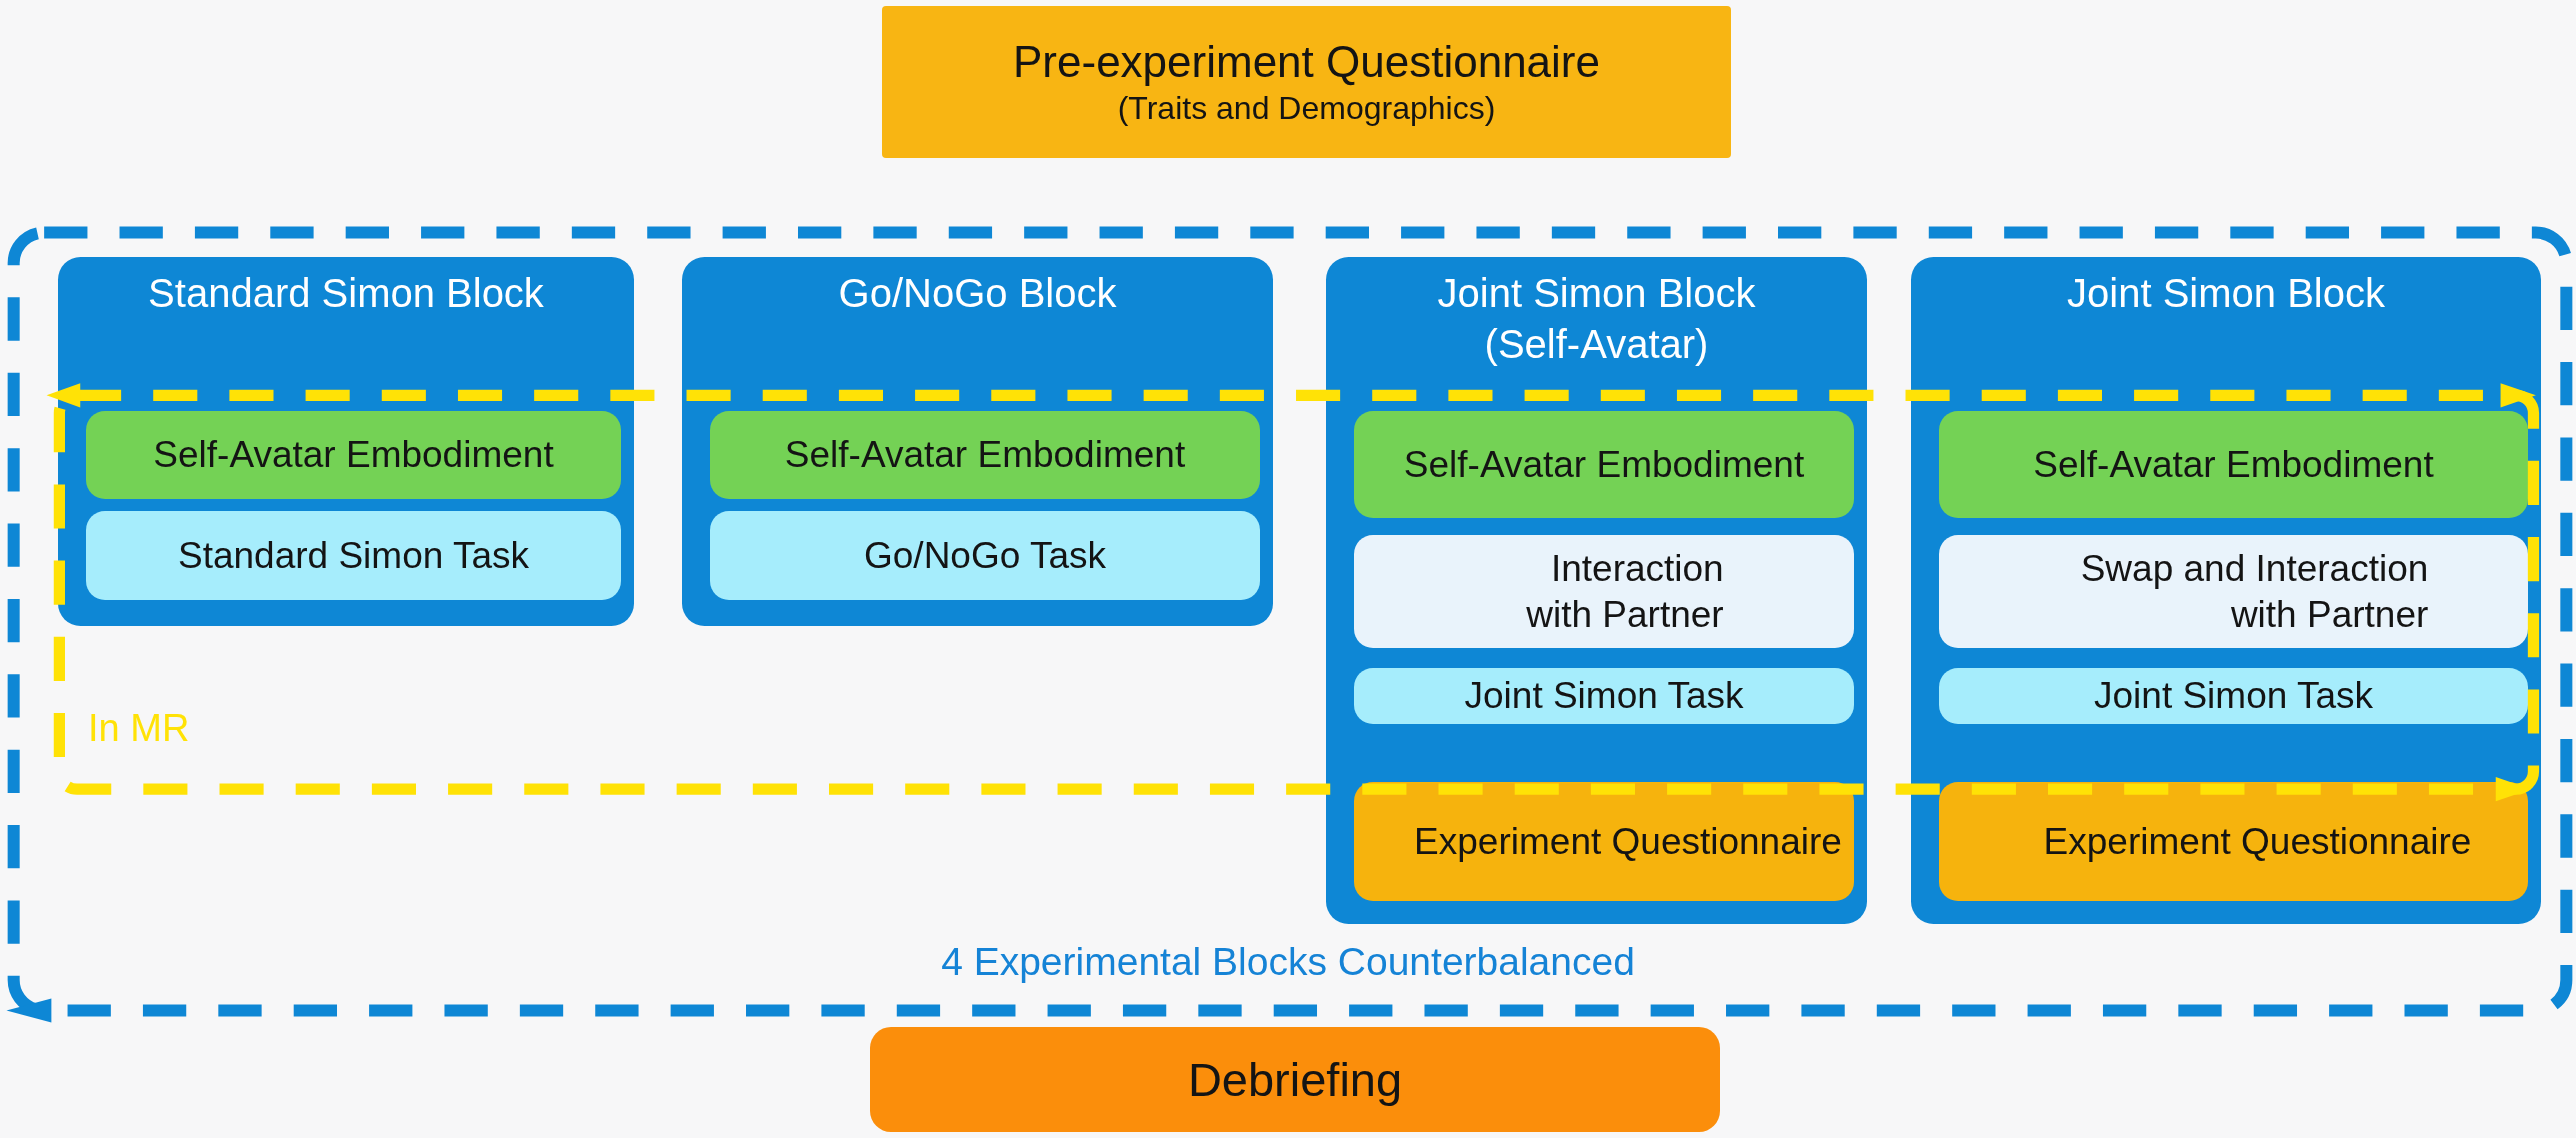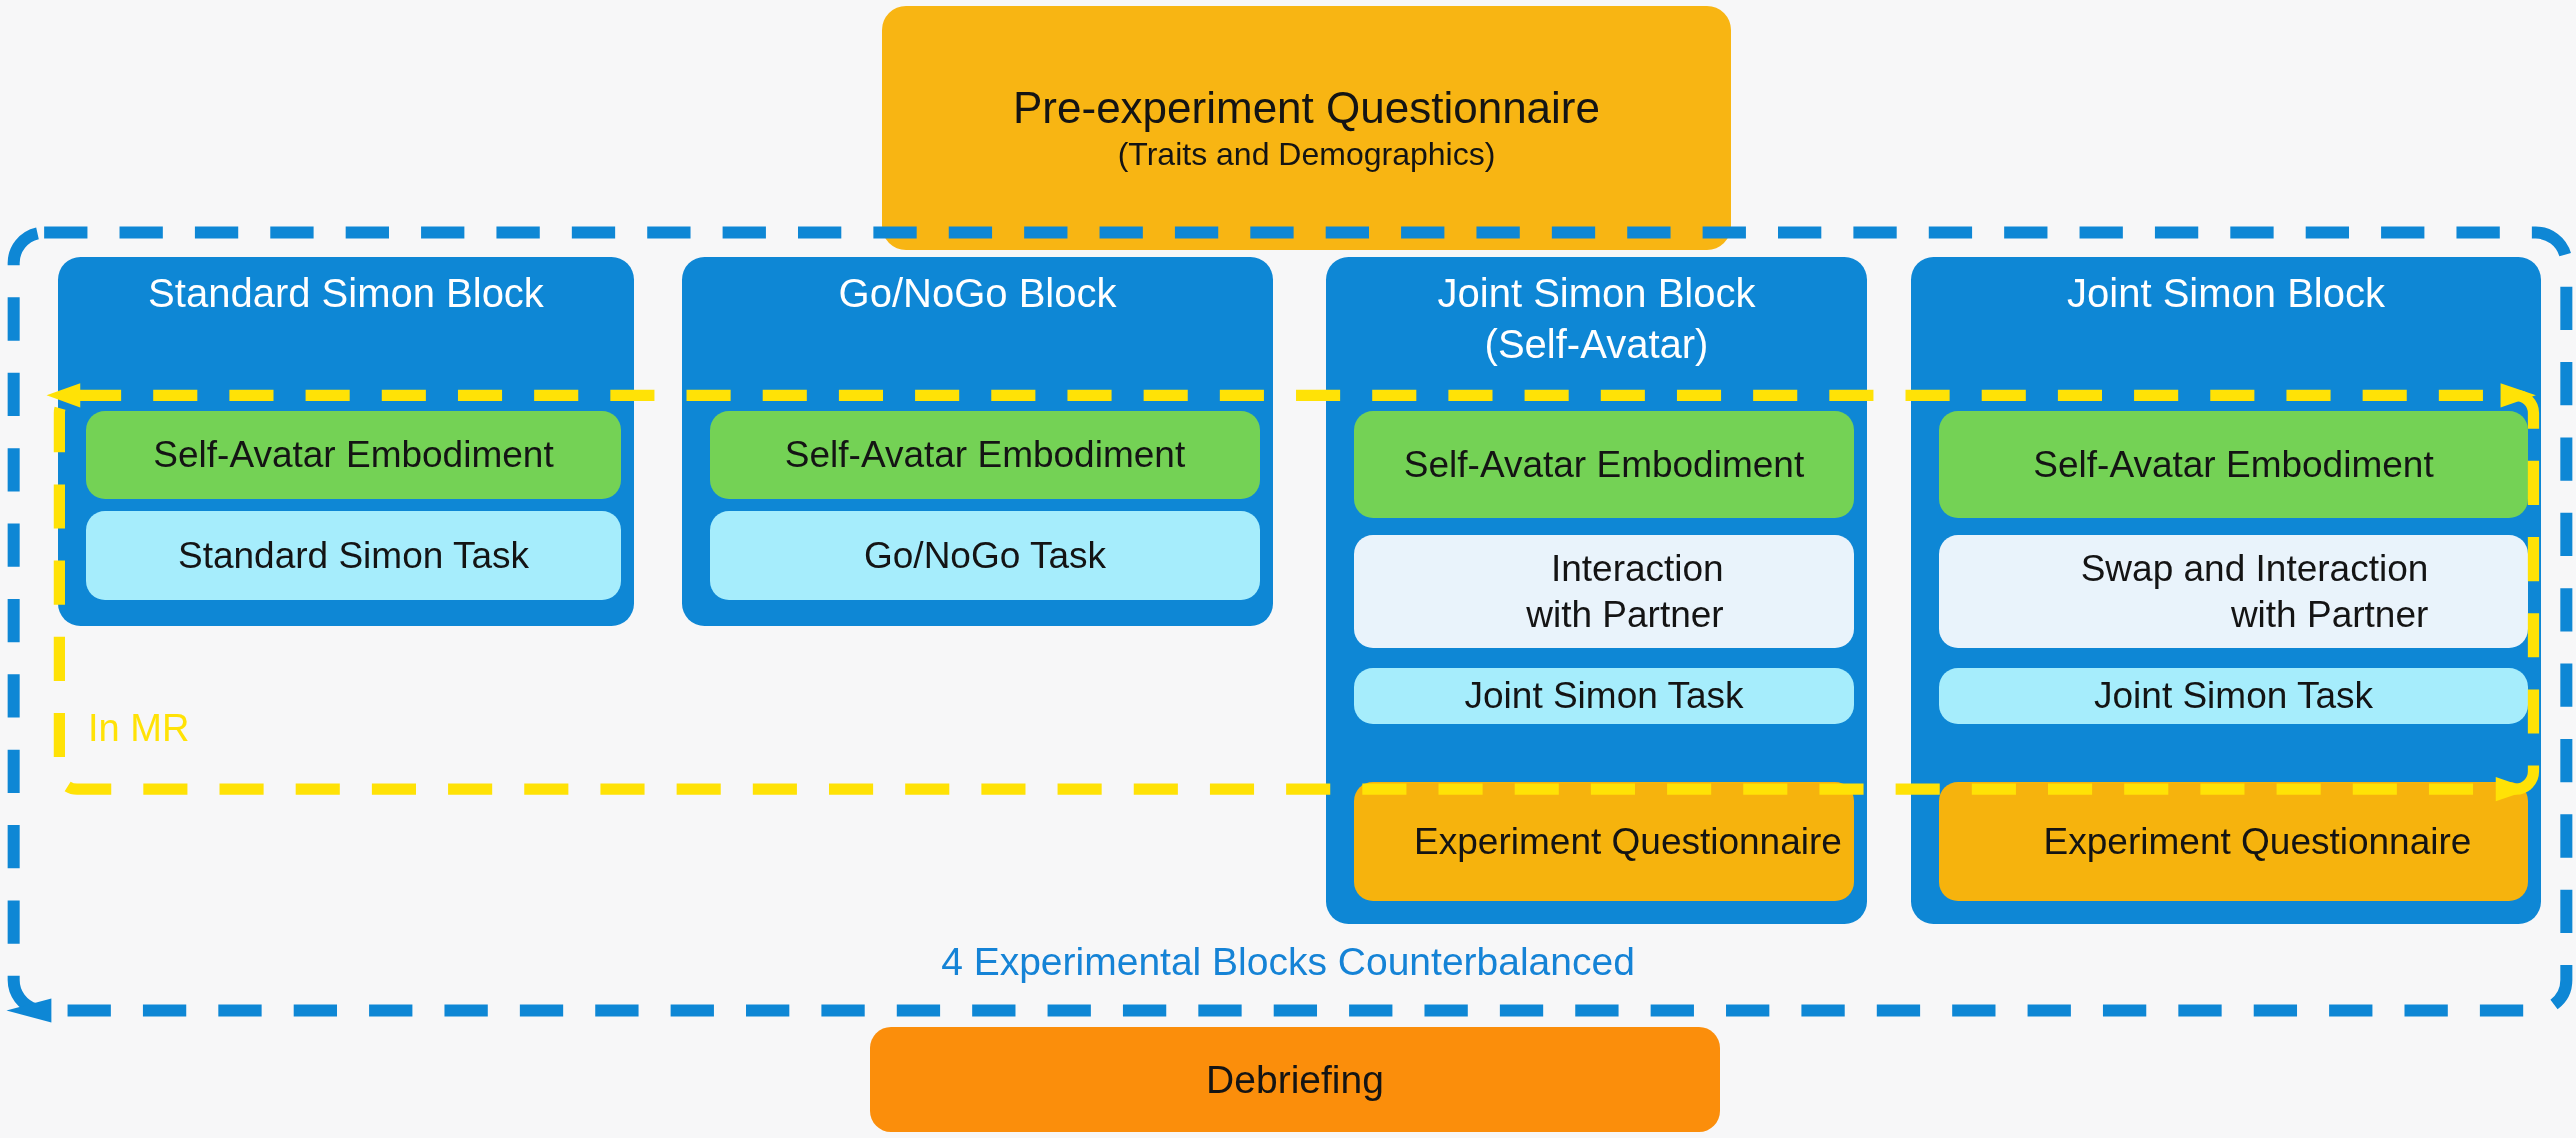--- a/index.html
+++ b/index.html
@@ -2,22 +2,22 @@
 <html style="font-size:13px"><head>
 <meta charset="utf-8">
 <style>
   html,body{margin:0;padding:0;}
   .canvas{
     position:relative;width:2576px;height:1138px;background:#f7f7f8;
     font-family:"Liberation Sans",sans-serif;overflow:hidden;color:#141414;
   }
   
   .topbox{
-    position:absolute;left:882px;top:6.4px;width:849px;height:244px;
-    background:#f8b513;border-radius:24px;
+    position:absolute;left:882px;top:6.4px;width:849px;height:152px;
+    background:#f8b513;border-radius:4px;
     display:flex;flex-direction:column;align-items:center;justify-content:center;gap:6px;
   }
   .topbox .t1{font-size:44px;line-height:47px;}
   .topbox .t2{font-size:32px;line-height:35px;}
   
   .block{position:absolute;top:257px;background:#0e87d5;border-radius:22.5px;}
   .b1{left:58px;width:576px;height:369px;}
   .b2{left:682px;width:591px;height:369px;}
   .b3{left:1326px;width:541px;height:667px;}
   .b4{left:1911px;width:630px;height:667px;}
@@ -43,21 +43,21 @@
   .tall  .item.orange{top:525px;height:119px;}
   
   .inmr{position:absolute;left:88px;top:707px;font-size:38px;color:#ffe206;}
   .counter{
     position:absolute;left:0;top:940px;width:2576px;text-align:center;
     font-size:39px;color:#1583d6;
   }
   .debrief{
     position:absolute;left:870px;top:1027px;width:850px;height:105px;
     background:#fb8e0b;border-radius:21px;
-    display:flex;align-items:center;justify-content:center;font-size:39px;
+    display:flex;align-items:center;justify-content:center;font-size:47px;
   }
   
   .overlay{position:absolute;left:0;top:0;pointer-events:none;}
 </style>
 </head>
 <body>
 
 <div class="canvas">
 
   <div class="topbox">

